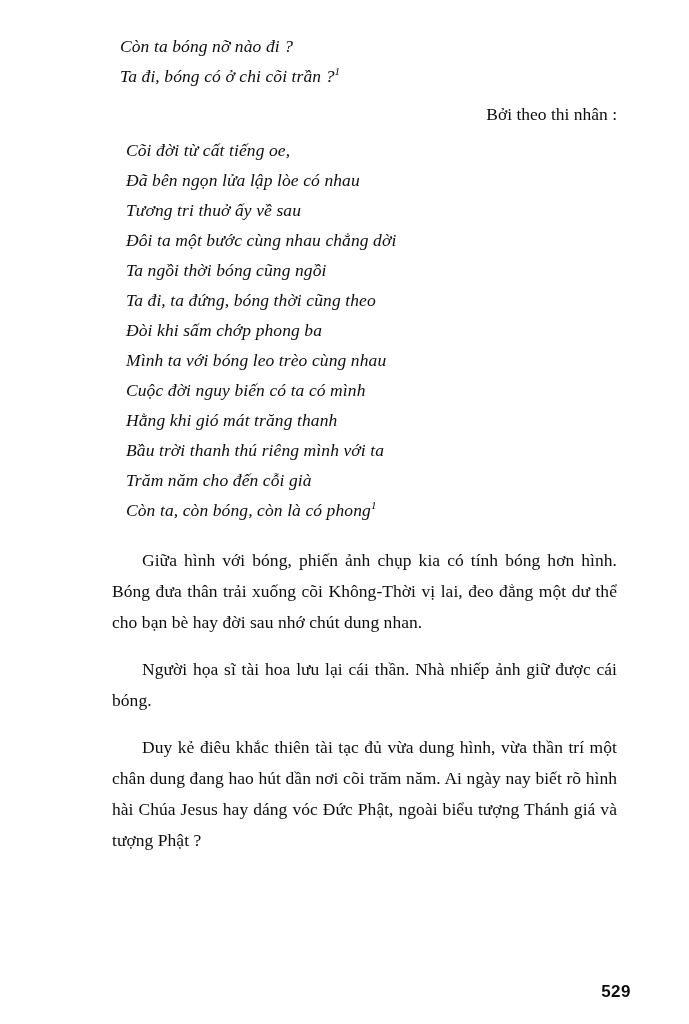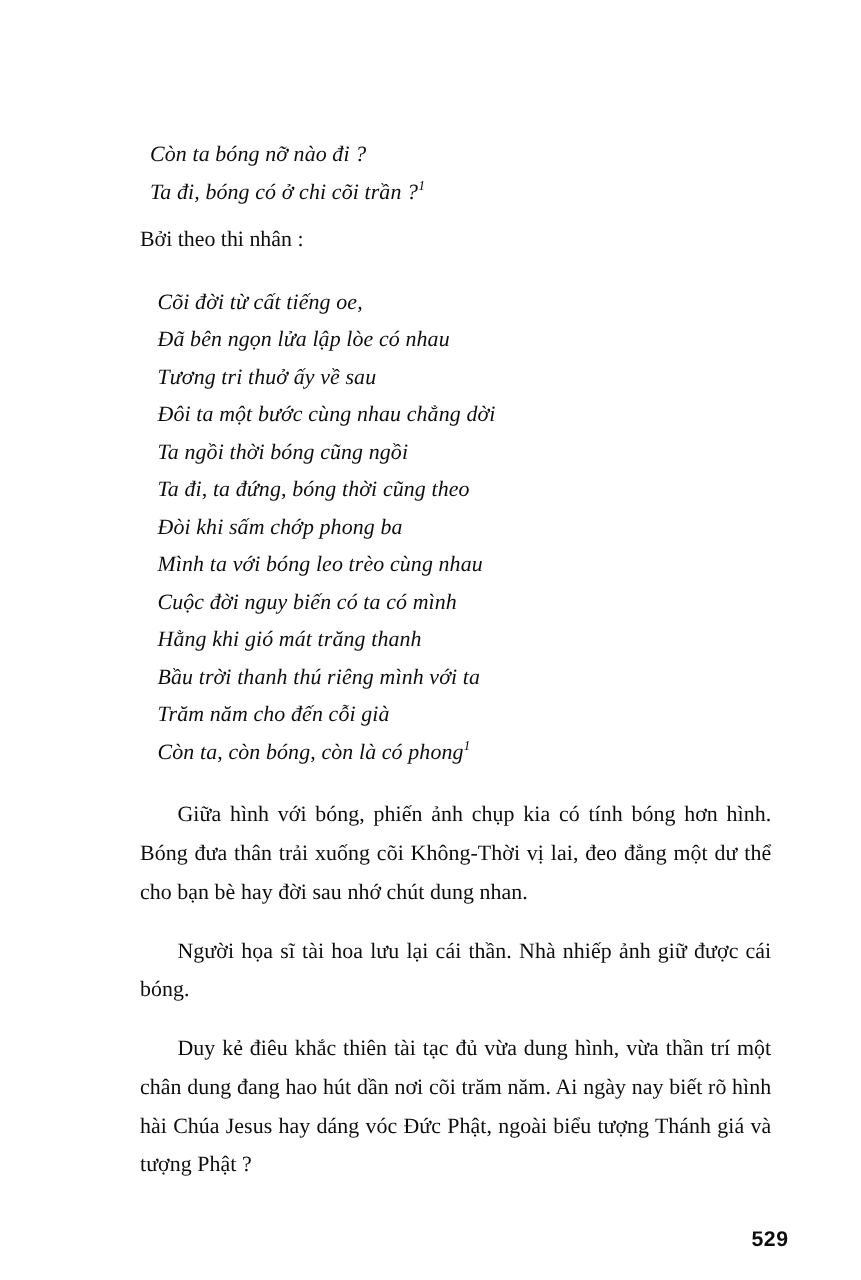--- a/index.html
+++ b/index.html
@@ -11,21 +11,21 @@
     height: 1024px;
     background: #ffffff;
     font-family: "Liberation Serif", serif;
     color: #0d0d0d;
     position: relative;
     overflow: hidden;
   }
   .page {
     position: absolute;
     inset: 0;
-    padding: 108px 72px 40px 112px;
+    padding: 31px 72px 40px 112px;
     box-sizing: border-box;
   }
   .verse-block {
     margin: 0 0 4px 0;
   }
   .verse-line {
     font-style: italic;
     font-size: 17.5px;
     line-height: 30px;
     white-space: pre;
@@ -33,22 +33,23 @@
   }
   .verse-indent-1 {
     padding-left: 8px;
   }
   .verse-indent-2 {
     padding-left: 14px;
   }
   .lead-line {
     font-size: 17.5px;
     line-height: 30px;
-    margin: 8px 0 20px 0;
+    margin: 8px 0 6px 0;
     padding-left: 0px;
+    text-align: right;
   }
   .para {
     font-size: 17.5px;
     line-height: 31px;
     text-align: justify;
     margin: 16px 0 0 0;
     text-indent: 30px;
     letter-spacing: 0.05px;
   }
   .para.first-after-verse {

